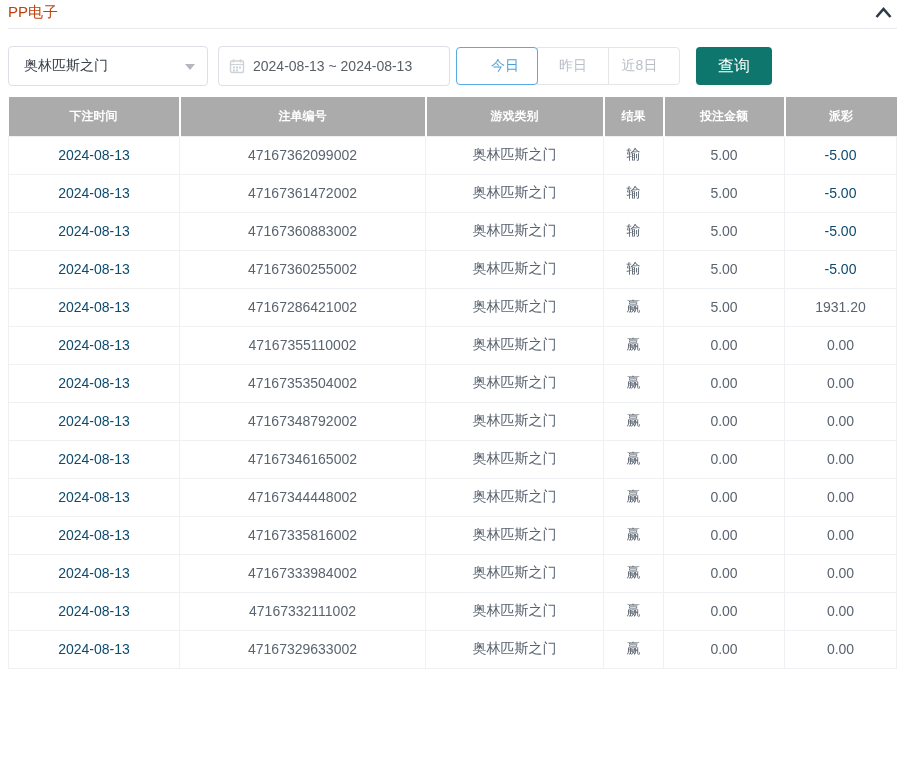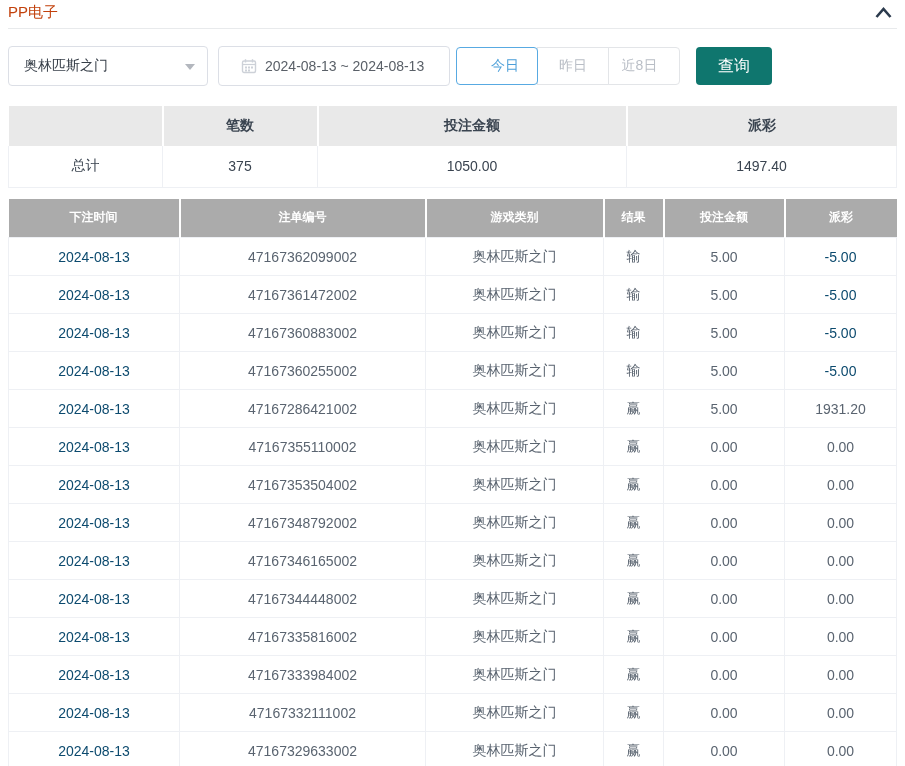--- a/index.html
+++ b/index.html
@@ -15,21 +15,21 @@
 
   
   .filters { display: flex; align-items: center; margin-top: 17px; height: 40px; }
   .select-box { position: relative; width: 200px; height: 40px; border: 1px solid #dcdfe6;
     border-radius: 4px; display: flex; align-items: center; padding: 0 30px 0 15px;
     font-size: 14px; color: #363e48; cursor: pointer; background: #fff; }
   .caret { position: absolute; right: 12px; top: 17px; width: 0; height: 0;
     border-left: 5px solid transparent; border-right: 5px solid transparent;
     border-top: 6px solid #b3b7be; }
   .date-box { margin-left: 10px; width: 232px; height: 40px; border: 1px solid #dcdfe6;
-    border-radius: 4px; display: flex; align-items: center; padding: 0 22px;
+    border-radius: 4px; display: flex; align-items: center; padding: 0 10px;
     font-size: 14px; color: #5a6068; background: #fff; cursor: pointer; }
   .date-box .cal { margin-right: 8px; line-height: 0; }
   .btn-group { display: flex; margin-left: 6px; }
   .btn-group .qbtn { height: 38px; min-width: 72px; padding: 0 18px; background: #fff;
     border: 1px solid #e3e5e8; font-size: 14px; color: #b9bec6; cursor: pointer;
     margin-left: -1px; }
   .btn-group .qbtn:first-child { border-radius: 4px 0 0 4px; margin-left: 0; padding-left: 34px; }
   .btn-group .qbtn:last-child { border-radius: 0 4px 4px 0; padding-left: 9px; }
   .btn-group .qbtn.active { border: 1px solid #58aae2; color: #4b9fd9; position: relative; z-index: 1;
     border-radius: 4px; background: #fff; }
@@ -96,44 +96,20 @@
 
     <div class="btn-group">
       <button class="qbtn active">今日</button>
       <button class="qbtn">昨日</button>
       <button class="qbtn">近8日</button>
     </div>
 
     <button class="search-btn">查询</button>
   </div>
 
-  <table class="summary-table">
-    <colgroup>
-        <col style="width:154px">
-        <col style="width:155px">
-        <col style="width:309px">
-        <col>
-      </colgroup>
-    <thead>
-      <tr>
-        <th></th>
-        <th>笔数</th>
-        <th>投注金额</th>
-        <th>派彩</th>
-      </tr>
-    </thead>
-    <tbody>
-      <tr>
-        <td>总计</td>
-        <td>375</td>
-        <td>1050.00</td>
-        <td>1497.40</td>
-      </tr>
-    </tbody>
-  </table>
 
   <table class="detail-table">
     <colgroup>
       <col style="width:171px">
         <col style="width:246px">
         <col style="width:178px">
       <col style="width:60px">
         <col style="width:121px">
         <col>
     </colgroup>

